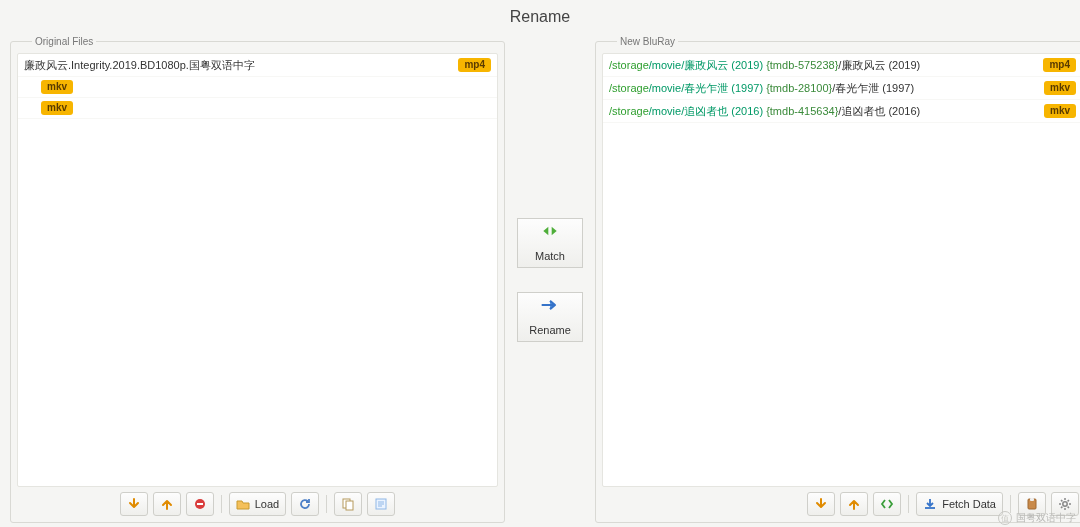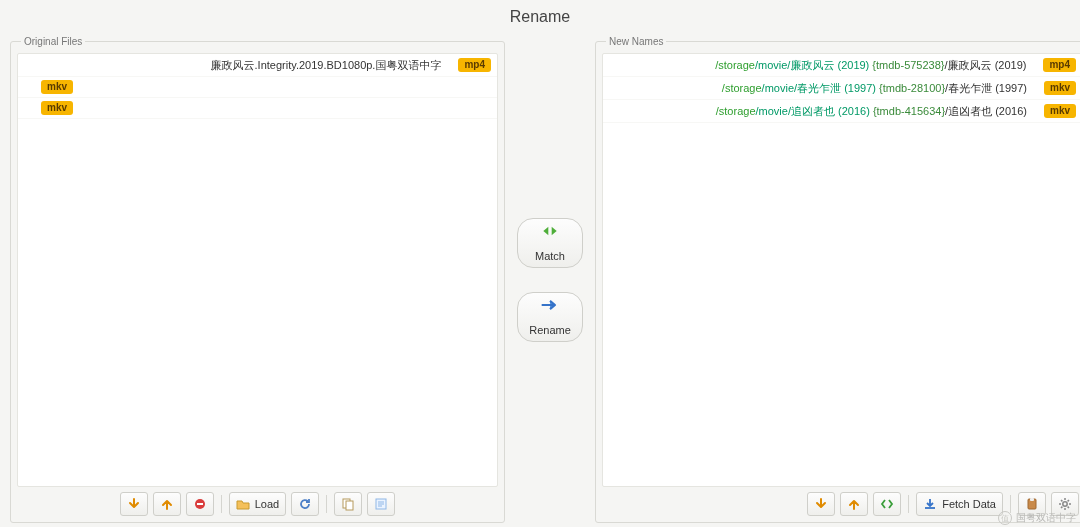--- a/index.html
+++ b/index.html
@@ -38,29 +38,28 @@
       padding: 6px 6px 4px 6px;
       position: relative;
       flex: 1;
       display: flex;
       flex-direction: column;
     }
     fieldset.group > legend {
       font-size: 10px;
       color: #777;
       padding: 0 3px;
-      margin-left: 4px;
+      margin-left: 15px;
     }
     .file-list {
       flex: 1;
       background: #fff;
       border: 1px solid #e5e5e0;
       border-radius: 2px;
       overflow: auto;
-      text-align: right;
     }
     .file-row {
       display: flex;
       align-items: center;
       justify-content: space-between;
       padding: 3px 6px;
       font-size: 11px;
       line-height: 16px;
       border-bottom: 1px solid #f7f7f5;
       white-space: nowrap;
@@ -87,21 +86,21 @@
       flex-direction: column;
       align-items: center;
       justify-content: center;
       gap: 24px;
     }
     .big-btn {
       width: 66px;
       height: 50px;
       background: linear-gradient(#fdfdfd, #efefec);
       border: 1px solid #cfcfca;
-      border-radius: 16px;
+      border-radius: 0;
       display: flex;
       flex-direction: column;
       align-items: center;
       justify-content: center;
       cursor: pointer;
       font-size: 11px;
       color: #333;
       gap: 12px;
     }
     .big-btn svg { width: 20px; height: 14px; }
@@ -235,21 +234,21 @@
     <div class="big-btn">
       <svg viewBox="0 0 24 14">
           <path d="M2 7h14M12 2l6 5-6 5" stroke="#3573c9" stroke-width="2.5" fill="#5a97e0" stroke-linejoin="round"></path>
         </svg>
       <span>Rename</span>
     </div>
   </div>
 
   <div class="panel">
     <fieldset class="group">
-      <legend>New Names</legend>
+      <legend>New BluRay</legend>
       <div class="file-list">
         <div class="file-row">
           <span class="file-name">
             <span class="path-seg">/storage</span><span class="folder-seg">/movie/</span><span class="folder-seg">廉政风云 (2019)</span> <span class="tmdb-seg">{tmdb-575238}</span><span class="sep">/</span><span class="title-seg">廉政风云 (2019)</span>
           </span>
           <span class="badge">mp4</span>
         </div>
         <div class="file-row">
           <span class="file-name">
             <span class="path-seg">/storage</span><span class="folder-seg">/movie/</span><span class="folder-seg">春光乍泄 (1997)</span> <span class="tmdb-seg">{tmdb-28100}</span><span class="sep">/</span><span class="title-seg">春光乍泄 (1997)</span>

